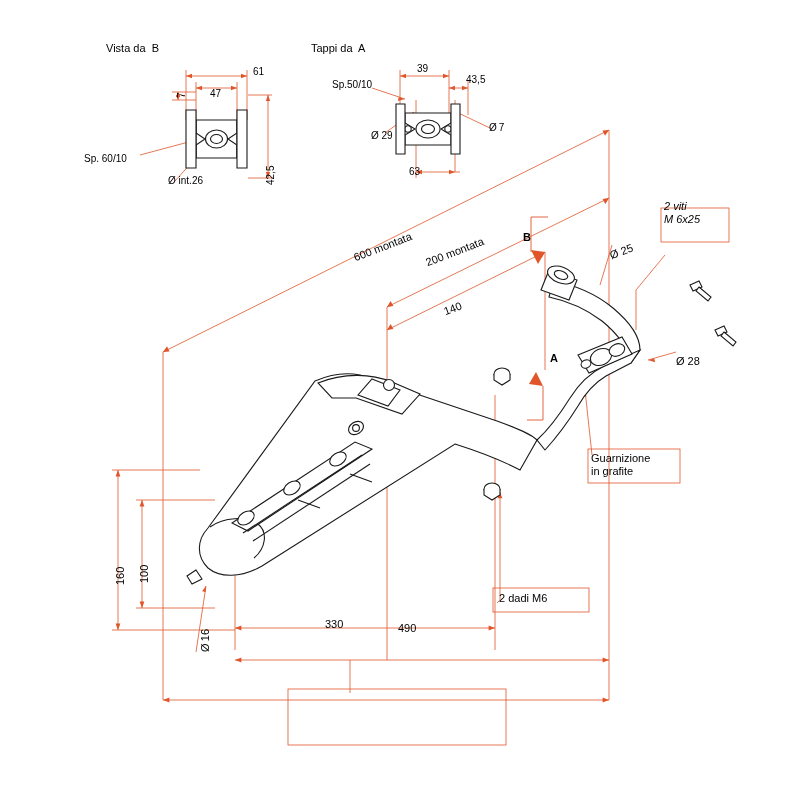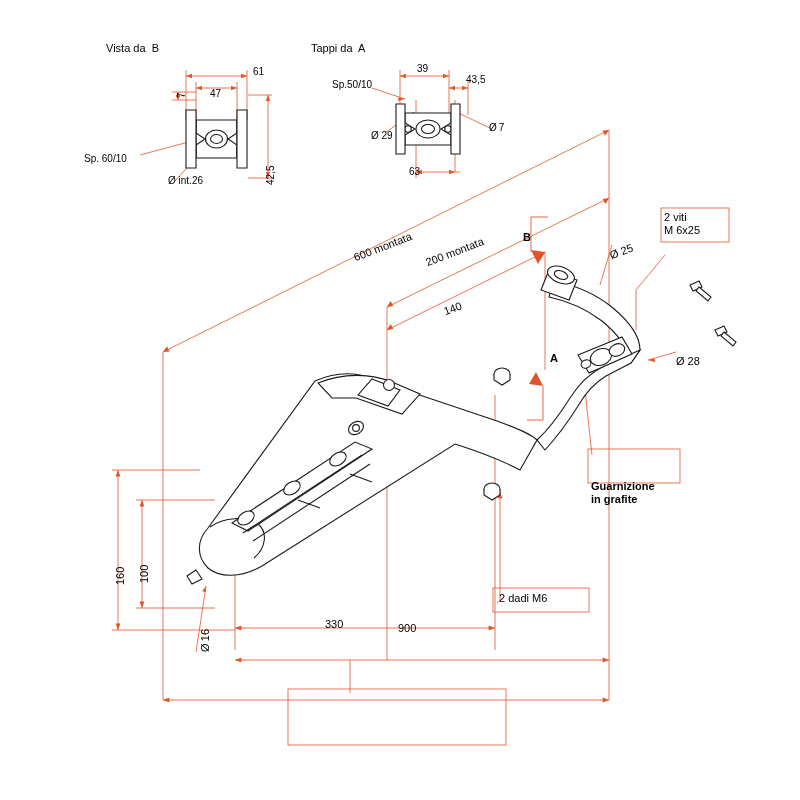--- a/index.html
+++ b/index.html
@@ -292,26 +292,26 @@
   <div class="lbl small" style="left:489px; top:122px;">Ø 7</div>
   <div class="lbl small" style="left:409px; top:166px;">63</div>
 
   <div class="lbl rot45" style="left:352px; top:252px;">600 montata</div>
   <div class="lbl rot45" style="left:424px; top:257px;">200 montata</div>
   <div class="lbl rot45" style="left:442px; top:306px;">140</div>
   <div class="lbl rot90" style="left:114px; top:585px;">160</div>
   <div class="lbl rot90" style="left:138px; top:583px;">100</div>
   <div class="lbl rot90" style="left:199px; top:652px;">Ø 16</div>
   <div class="lbl" style="left:325px; top:618px;">330</div>
-  <div class="lbl" style="left:398px; top:622px;">900</div>
+  <div class="lbl" style="left:398px; top:622px;">490</div>
   <div class="lbl rot45" style="left:608px; top:250px;">Ø 25</div>
   <div class="lbl" style="left:676px; top:355px;">Ø 28</div>
 
   <div class="lbl" style="left:523px; top:231px; font-weight:bold;">B</div>
   <div class="lbl" style="left:550px; top:352px; font-weight:bold;">A</div>
 
-  <div class="lbl" style="left:664px; top:211px;">2 viti
+  <div class="lbl" style="left:664px; top:200px;font-style:italic;">2 viti
 M 6x25</div>
-  <div class="lbl" style="left:591px; top:480px;font-weight:bold;">Guarnizione
+  <div class="lbl" style="left:591px; top:452px;">Guarnizione
 in grafite</div>
   <div class="lbl" style="left:499px; top:592px;text-align:center;">2 dadi M6</div>
 
 </div>
 
 </body></html>

